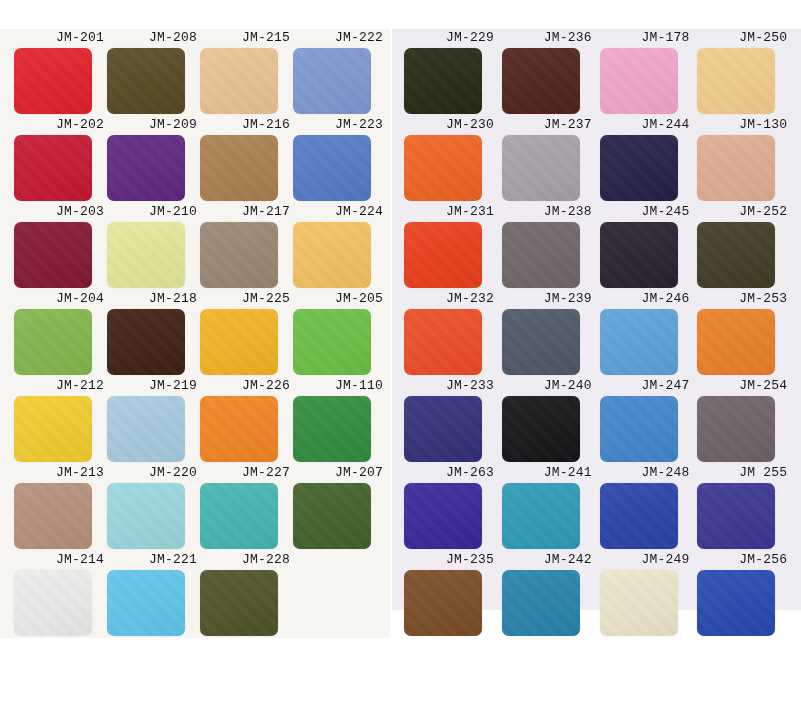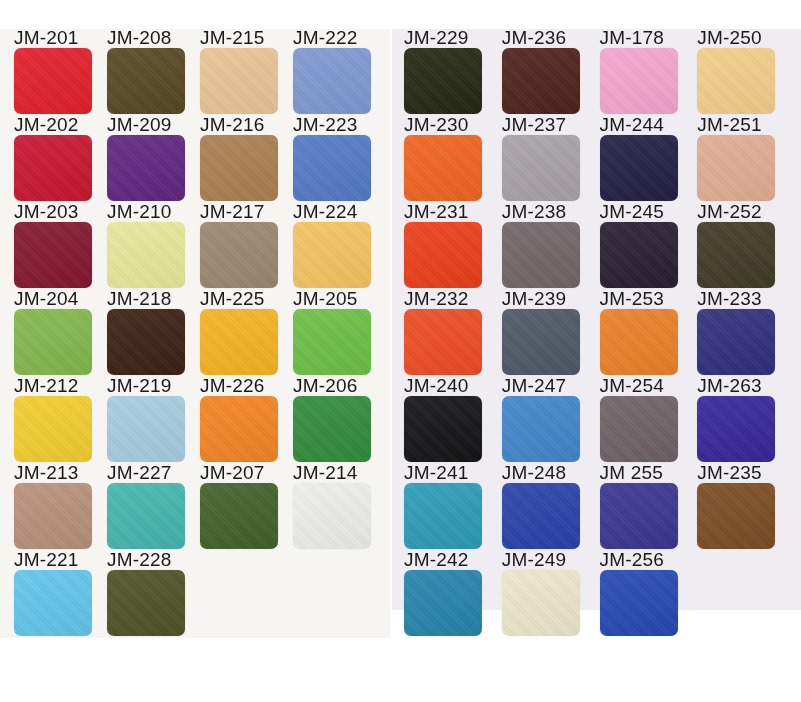--- a/index.html
+++ b/index.html
@@ -63,27 +63,28 @@
 
   .cell {
     display: flex;
     flex-direction: column;
     align-items: flex-start;
     height: 87px;
     box-sizing: border-box;
   }
 
   .swatch-label {
-    font-size: 19px;
+    font-size: 13px;
     line-height: 15px;
     color: #19191c;
     letter-spacing: 0.2px;
     margin-bottom: 3px;
     white-space: nowrap;
-    font-family: Liberation Sans, sans-serif;
+    font-family: Liberation Mono, monospace;
+    margin-left: 42px;
   }
 
   .swatch {
     width: 78px;
     height: 66px;
     border-radius: 7px;
     position: relative;
     overflow: hidden;
     box-shadow: 0 0 0 0.5px rgba(0,0,0,0.04);
   }
@@ -200,26 +201,30 @@
       <div class="cell">
         <div class="swatch-label">JM-219</div>
         <div class="swatch" style="background-color: rgb(168, 206, 226);"></div>
       </div>
       <div class="cell">
         <div class="swatch-label">JM-226</div>
         <div class="swatch" style="background-color: rgb(246, 132, 33);"></div>
       </div>
 
       <div class="cell">
-        <div class="swatch-label">JM-206</div>
+        <div class="swatch-label">JM-110</div>
         <div class="swatch" style="background-color: rgb(47, 140, 58);"></div>
       </div>
       <div class="cell">
         <div class="swatch-label">JM-213</div>
         <div class="swatch" style="background-color: rgb(184, 145, 122);"></div>
+      </div>
+      <div class="cell">
+        <div class="swatch-label">JM-220</div>
+        <div class="swatch" style="background-color: rgb(156, 218, 227);"></div>
       </div>
       <div class="cell">
         <div class="swatch-label">JM-227</div>
         <div class="swatch" style="background-color: rgb(67, 183, 176);"></div>
       </div>
 
       <div class="cell">
         <div class="swatch-label">JM-207</div>
         <div class="swatch" style="background-color: rgb(63, 96, 38);"></div>
       </div>
@@ -266,21 +271,21 @@
       </div>
       <div class="cell">
         <div class="swatch-label">JM-237</div>
         <div class="swatch" style="background-color: rgb(169, 163, 169);"></div>
       </div>
       <div class="cell">
         <div class="swatch-label">JM-244</div>
         <div class="swatch" style="background-color: rgb(31, 28, 67);"></div>
       </div>
       <div class="cell">
-        <div class="swatch-label">JM-251</div>
+        <div class="swatch-label">JM-130</div>
         <div class="swatch" style="background-color: rgb(227, 174, 147);"></div>
       </div>
 
       <div class="cell">
         <div class="swatch-label">JM-231</div>
         <div class="swatch" style="background-color: rgb(238, 60, 22);"></div>
       </div>
       <div class="cell">
         <div class="swatch-label">JM-238</div>
         <div class="swatch" style="background-color: rgb(111, 101, 102);"></div>
@@ -296,20 +301,24 @@
 
       <div class="cell">
         <div class="swatch-label">JM-232</div>
         <div class="swatch" style="background-color: rgb(240, 74, 33);"></div>
       </div>
       <div class="cell">
         <div class="swatch-label">JM-239</div>
         <div class="swatch" style="background-color: rgb(76, 86, 101);"></div>
       </div>
       <div class="cell">
+        <div class="swatch-label">JM-246</div>
+        <div class="swatch" style="background-color: rgb(91, 163, 220);"></div>
+      </div>
+      <div class="cell">
         <div class="swatch-label">JM-253</div>
         <div class="swatch" style="background-color: rgb(237, 128, 36);"></div>
       </div>
 
       <div class="cell">
         <div class="swatch-label">JM-233</div>
         <div class="swatch" style="background-color: rgb(46, 45, 122);"></div>
       </div>
       <div class="cell">
         <div class="swatch-label">JM-240</div>

